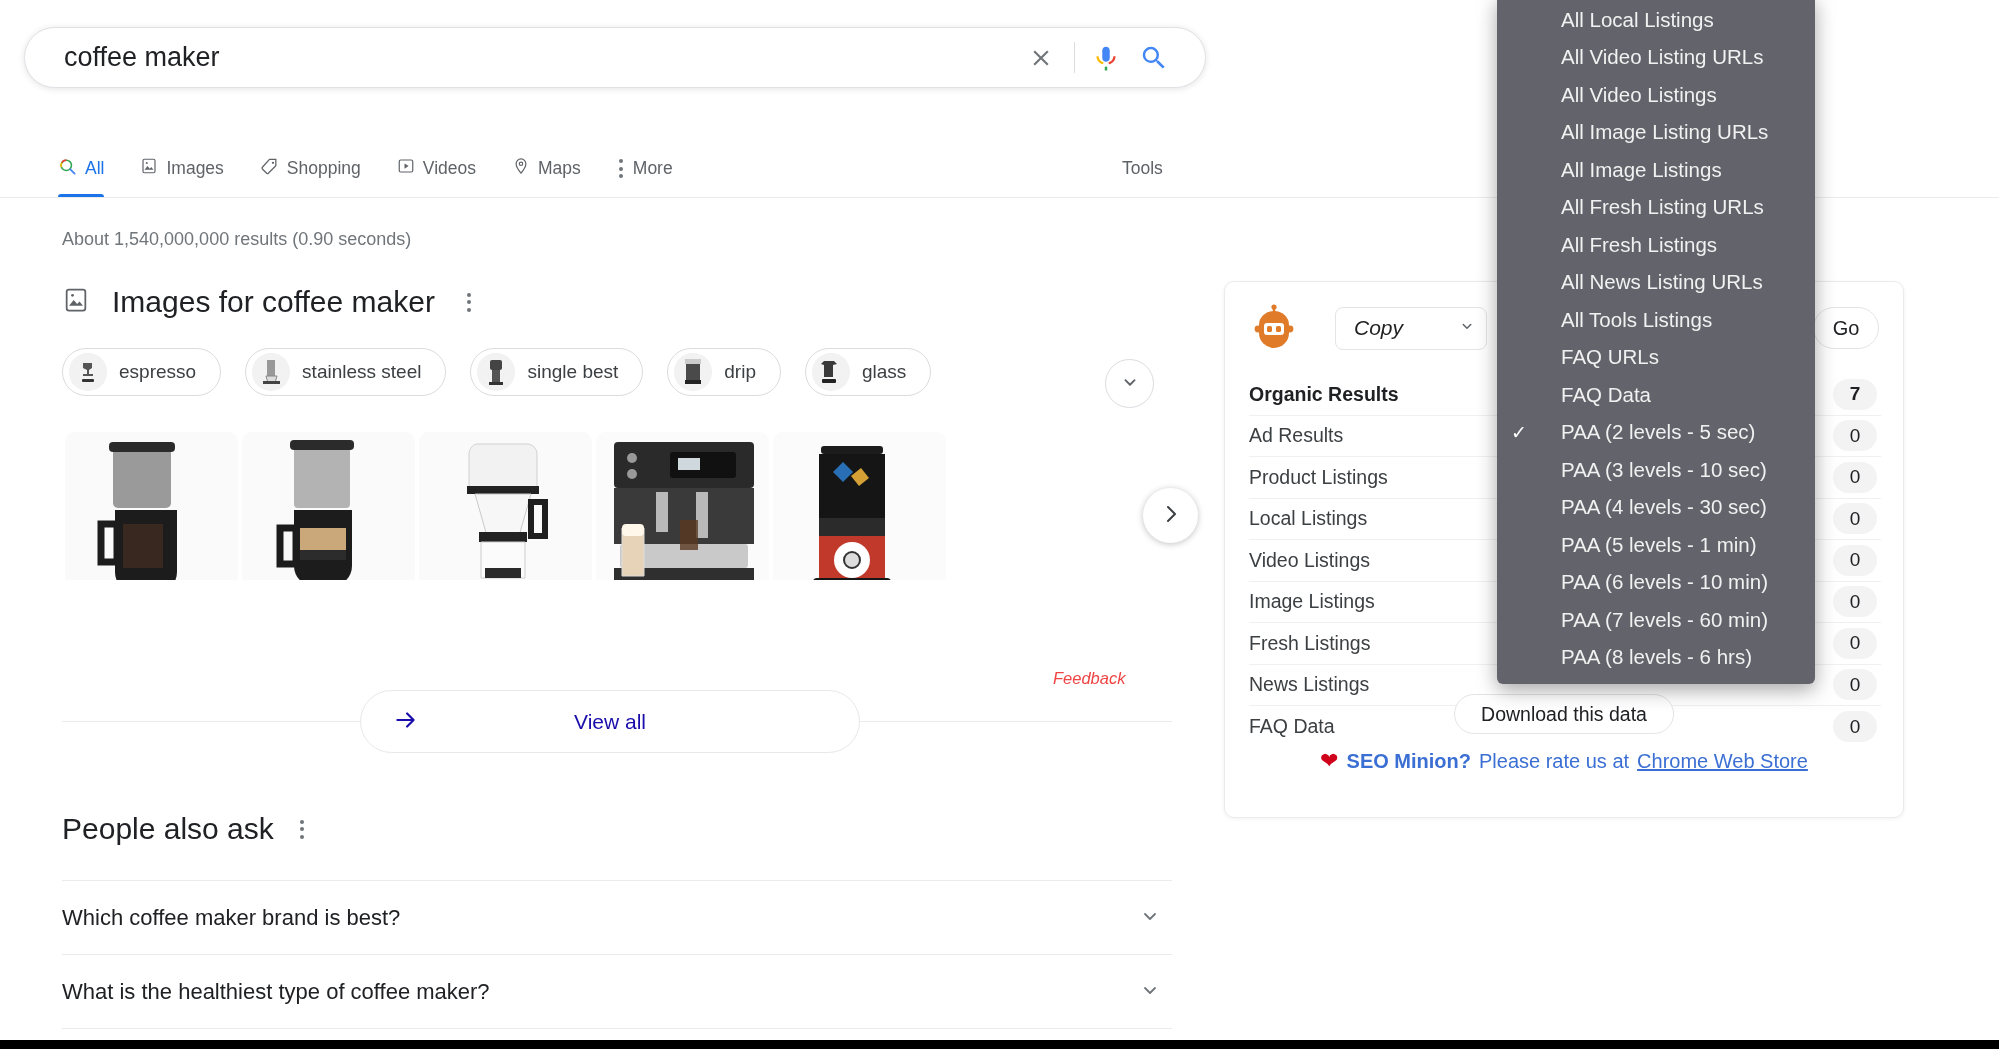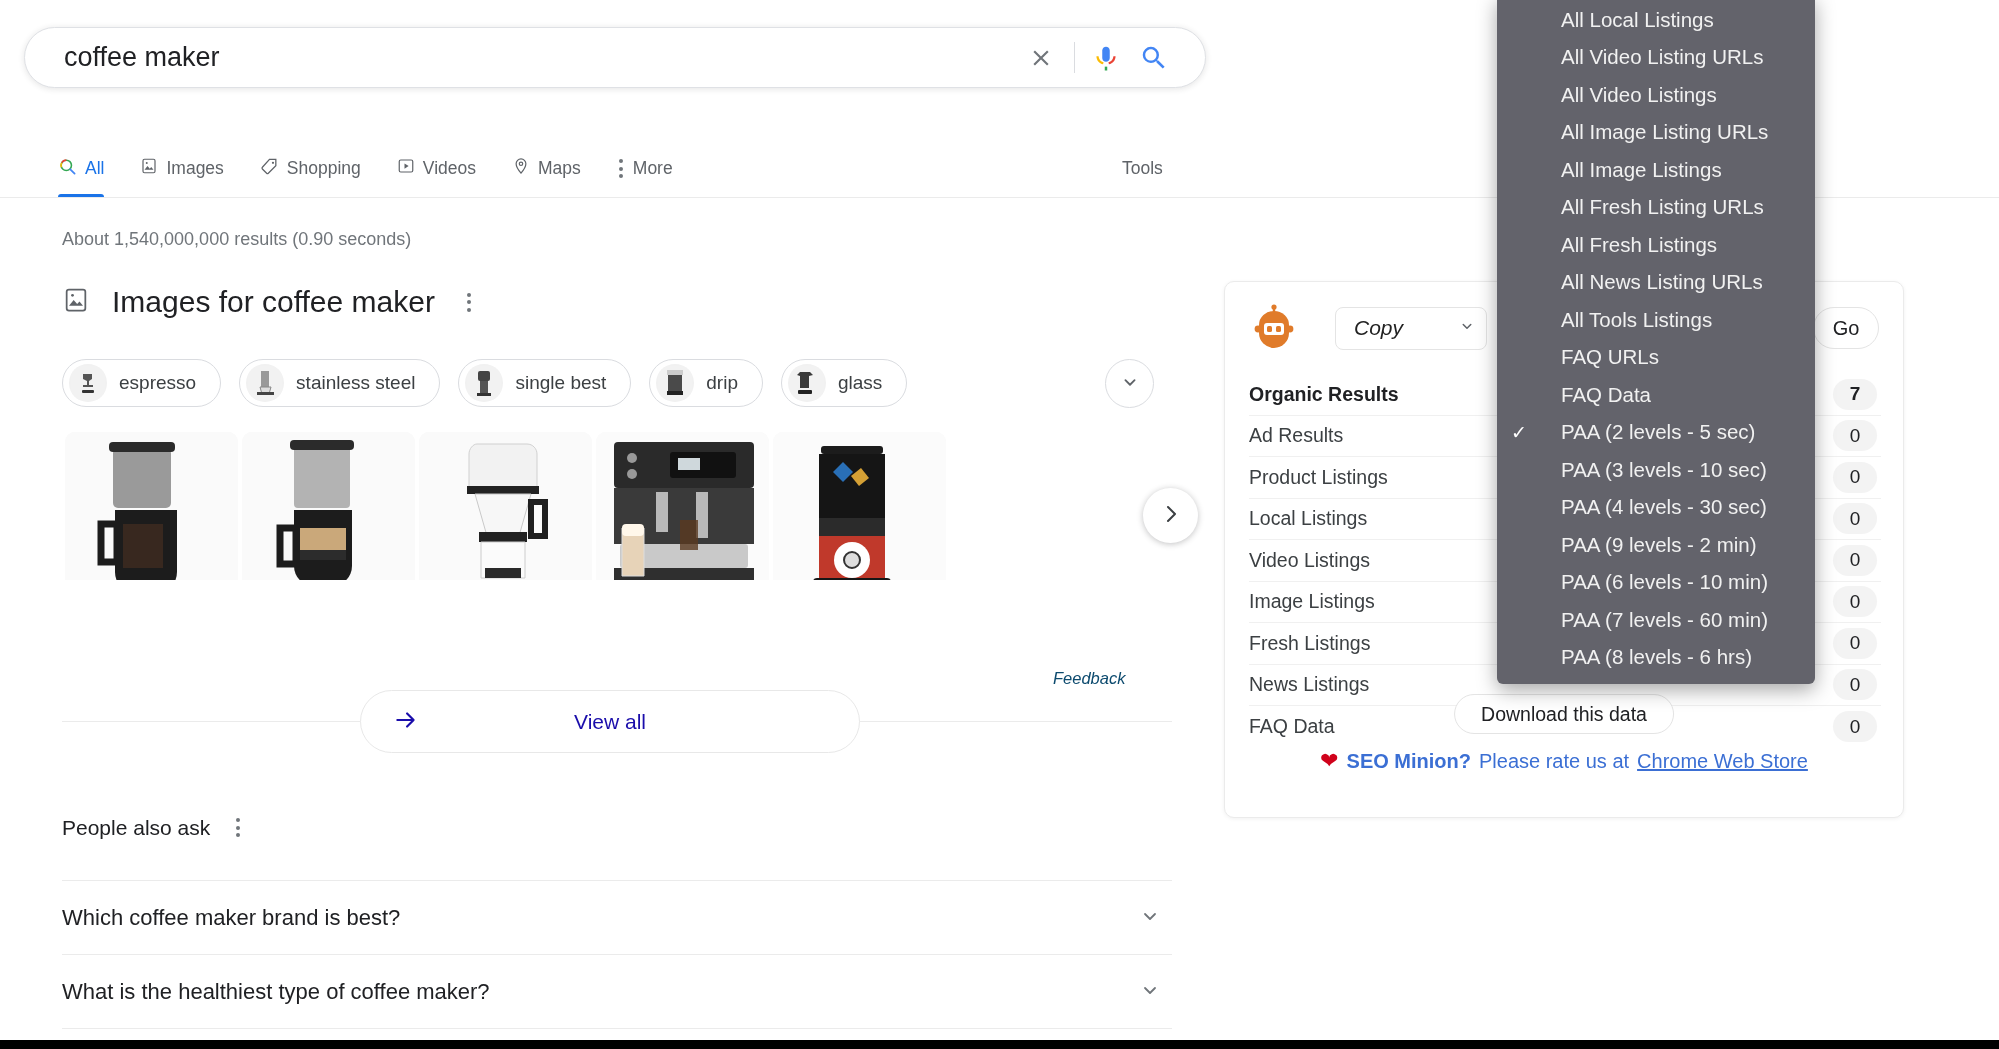--- a/index.html
+++ b/index.html
@@ -73,22 +73,22 @@
   #images-header {
     position: absolute; left: 62px; top: 285px;
     display: flex; align-items: center; gap: 22px;
   }
   #images-title { font-size: 30px; color: #202124; font-weight: 400; }
   .kebab { display:flex; flex-direction: column; gap: 3.5px; cursor:pointer; padding: 6px 10px;}
   .kebab i { width: 4px; height: 4px; border-radius: 50%; background: #70757a; display:block; }
 
   
   #chips-row {
-    position: absolute; left: 62px; top: 359px;
-    display: flex; align-items: center; gap: 18px;
+    position: absolute; left: 62px; top: 348px;
+    display: flex; align-items: center; gap: 24px;
   }
   .chip {
     display: flex; align-items: center; gap: 12px;
     height: 48px; padding: 0 24px 0 6px;
     border: 1px solid #dadce0; border-radius: 25px;
     background: #fff; cursor: pointer;
     font-size: 19px; color: #3c4043;
     white-space: nowrap;
   }
   .chip-thumb {
@@ -118,21 +118,21 @@
   }
   #strip-next {
     position: absolute; left: 1143px; top: 488px;
     width: 55px; height: 55px; border-radius: 50%;
     background: #fff; box-shadow: 0 1px 6px rgba(32,33,36,.28);
     display:flex; align-items:center; justify-content:center; cursor:pointer;
     z-index: 5;
   }
   #feedback-link {
     position: absolute; left: 1053px; top: 669px;
-    font-size: 16.5px; color: #0c4a6e; font-style: italic; cursor: pointer;
+    font-size: 16.5px; color: #ef4444; font-style: italic; cursor: pointer;
   }
 
   #viewall-divider {
     position: absolute; left: 62px; top: 721px;
     width: 1110px; height: 1px; background: #ebebeb;
   }
   #viewall-button {
     position: absolute; left: 360px; top: 690px;
     width: 500px; height: 63px;
     border: 1px solid #e8e8e8; border-radius: 32px;
@@ -140,21 +140,21 @@
     display: flex; align-items: center; justify-content: center; gap: 0;
   }
   #viewall-arrow { position:absolute; left: 32px; top: 50%; transform: translateY(-50%); }
   #viewall-label { font-size: 21px; color: #1a0dab; }
 
   
   #paa-header {
     position: absolute; left: 62px; top: 812px;
     display: flex; align-items: center; gap: 16px;
   }
-  #paa-title { font-size: 21px; color: #202124; }
+  #paa-title { font-size: 30px; color: #202124; }
   #paa-list { position: absolute; left: 62px; top: 880px; width: 1110px; }
   .paa-item {
     height: 74px; border-top: 1px solid #ebebeb;
     display: flex; align-items: center; justify-content: space-between;
     cursor: pointer;
   }
   .paa-q { font-size: 22px; color: #202124; }
   .paa-chev { color: #70757a; margin-right: 10px; }
   #paa-bottom-rule { position: absolute; left: 62px; top: 1028px; width: 1110px; height:1px; background:#ebebeb; }
 
@@ -676,21 +676,21 @@
     <span class="check">✓</span>
     <span>PAA (2 levels - 5 sec)</span>
   </div>
   <div class="dd-item">
       <span>PAA (3 levels - 10 sec)</span>
     </div>
   <div class="dd-item">
       <span>PAA (4 levels - 30 sec)</span>
     </div>
   <div class="dd-item">
-      <span>PAA (9 levels - 2 min)</span>
+      <span>PAA (5 levels - 1 min)</span>
     </div>
   <div class="dd-item">
       <span>PAA (6 levels - 10 min)</span>
     </div>
   <div class="dd-item">
       <span>PAA (7 levels - 60 min)</span>
     </div>
   <div class="dd-item">
       <span>PAA (8 levels - 6 hrs)</span>
     </div>

